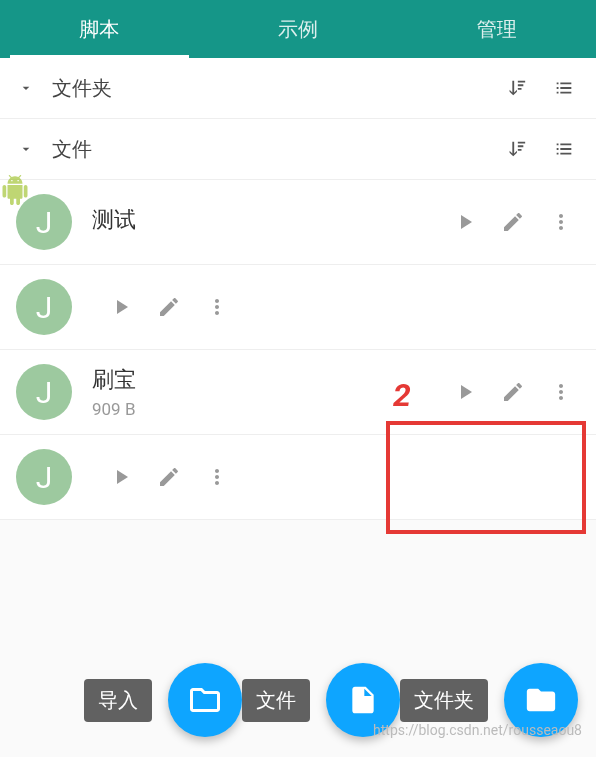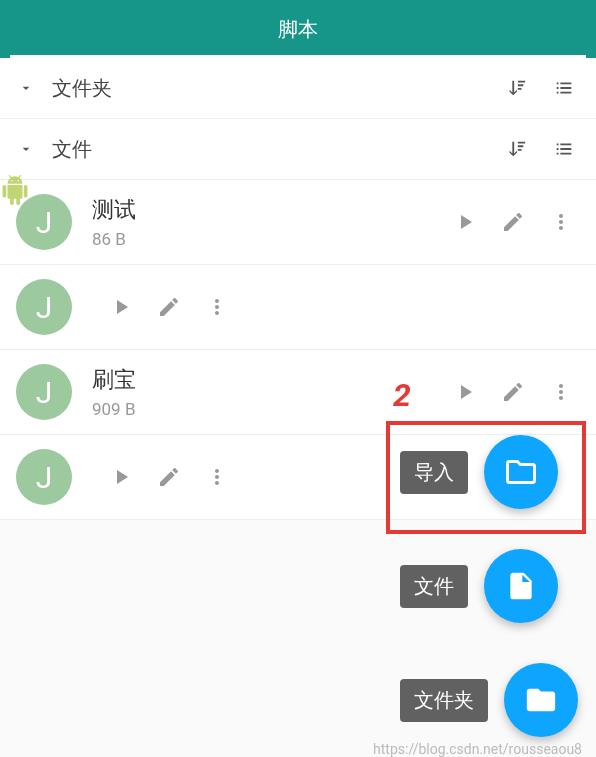--- a/index.html
+++ b/index.html
@@ -123,22 +123,20 @@
       width: 30px;
       height: 50px;
       opacity: 0.7;
       z-index: 5;
     }
     .fab-container {
       position: absolute;
       right: 18px;
       bottom: 20px;
       display: flex;
-      flex-direction: column;
-      gap: 40px;
       z-index: 10;
     }
     .fab-row {
       display: flex;
       align-items: center;
       gap: 16px;
     }
     .fab-label {
       background: #616161;
       color: #fff;
@@ -166,33 +164,39 @@
     .annotation {
       position: absolute;
       color: #e53935;
       font-size: 32px;
       font-weight: bold;
       font-style: italic;
       z-index: 21;
     }
     .watermark {
       position: absolute;
-      bottom: 0;
+      bottom: 19px;
       right: 14px;
       color: #bbb;
       font-size: 14px;
       z-index: 30;
     }
   </style>
 </head>
 <body>
 
 <div class="tabs">
   <div class="tab active">
       <span>脚本</span>
+    </div>
+  <div class="tab">
+      <span>示例</span>
+    </div>
+  <div class="tab">
+      <span>管理</span>
     </div>
 </div>
 
 <div class="section-header">
   <span class="chevron">
     <svg width="16" height="16" viewBox="0 0 24 24" fill="currentColor">
         <path d="M7 10l5 5 5-5z"></path>
       </svg>
   </span>
   <span class="section-label">文件夹</span>
@@ -233,21 +237,20 @@
     </svg>
 </div>
 
 <div class="file-list">
   <div class="file-item">
     <div class="avatar">
         <span>J</span>
       </div>
     <div class="file-info">
       <span class="file-name">测试</span>
-      <span class="file-size">86 B</span>
     </div>
     <span class="action-icon">
         <svg width="24" height="24" viewBox="0 0 24 24" fill="currentColor">
           <path d="M8 5v14l11-7z"></path>
         </svg>
       </span>
     <span class="action-icon">
         <svg width="24" height="24" viewBox="0 0 24 24" fill="currentColor">
           <path d="M3 17.25V21h3.75L17.81 9.94l-3.75-3.75L3 17.25zM20.71 7.04c.39-.39.39-1.02 0-1.41l-2.34-2.34c-.39-.39-1.02-.39-1.41 0l-1.83 1.83 3.75 3.75 1.83-1.83z"></path>
         </svg>

